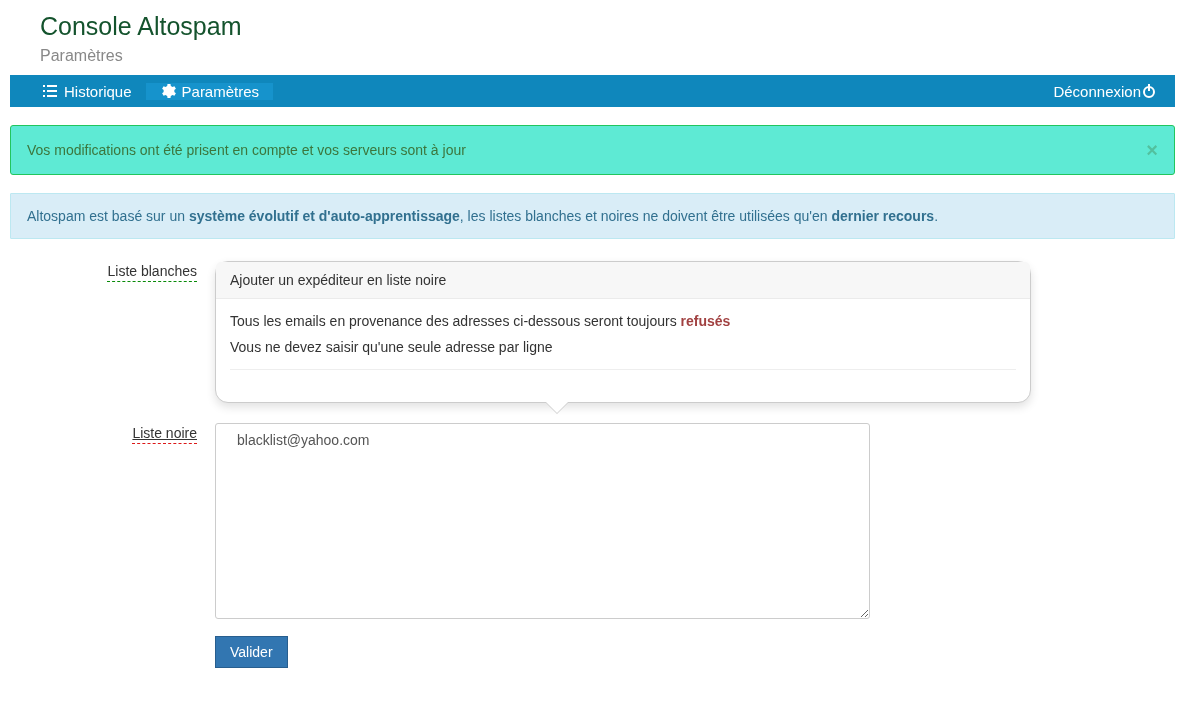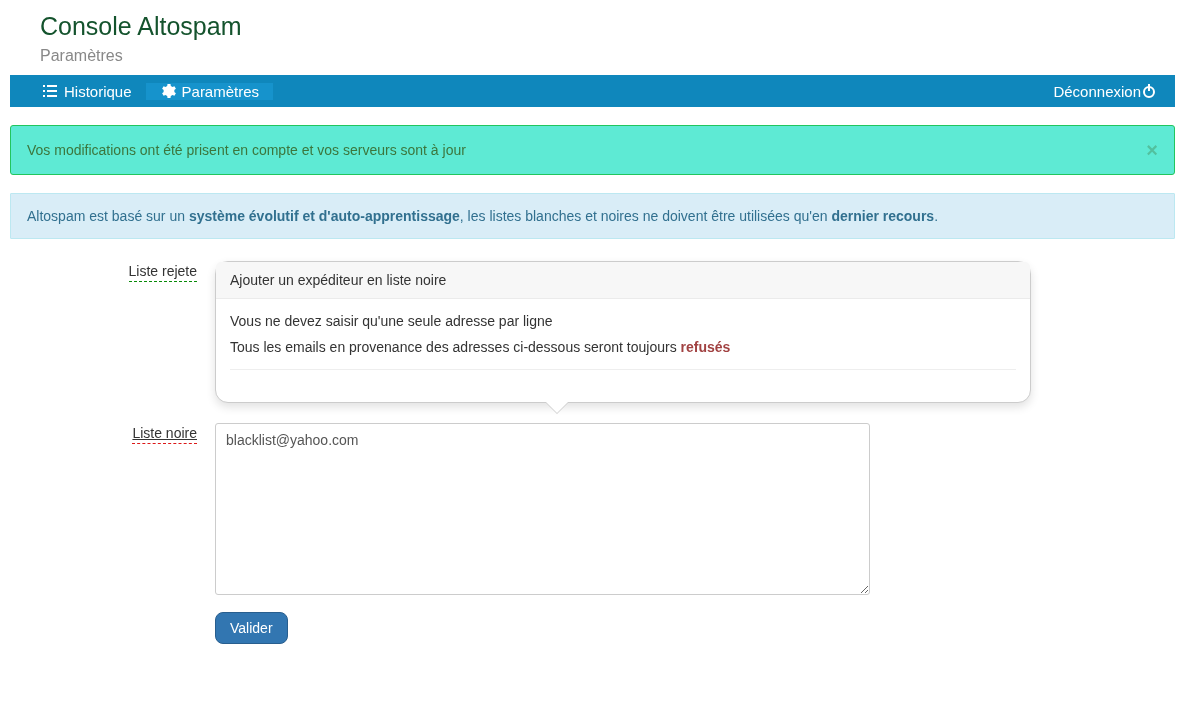--- a/index.html
+++ b/index.html
@@ -162,35 +162,35 @@
       padding: 14px 14px 18px 14px;
       font-size: 14px;
       color: #333;
     }
     .popover-body p { margin-bottom: 10px; }
     .popover-body .strong-red { font-weight: 700; color: #a14141; }
     .popover-body hr { border: none; border-top: 1px solid #eee; margin: 14px 0 14px 0; }
     .popover-body .strong { font-weight: 700; }
     textarea.blacklist {
       width: 655px;
-      height: 172px;
+      height: 196px;
       border: 1px solid #ccc;
       border-radius: 3px;
-      padding: 8px 10px;
+      padding: 8px 21px;
       font-size: 14px;
       font-family: inherit;
       resize: both;
       color: #555;
     }
     .btn-primary {
       background: #3276b1;
       border: 1px solid #285e8e;
       color: #fff;
       padding: 7px 14px;
-      border-radius: 8px;
+      border-radius: 0;
       font-size: 14px;
       cursor: pointer;
       margin-top: 14px;
     }
   </style>
 </head>
 <body>
 
 <div class="header">
   <div class="header-titles">
@@ -239,30 +239,30 @@
     <span>Vos modifications ont été prisent en compte et vos serveurs sont à jour</span>
     <span class="close">×</span>
   </div>
 
   <div class="alert-info">
     <span>Altospam est basé sur un </span><strong>système évolutif et d'auto-apprentissage</strong><span>, les listes blanches et noires ne doivent être utilisées qu'en </span><strong>dernier recours</strong><span>.</span>
   </div>
 
   <div class="form-row">
     <div class="form-label">
-      <span class="underline-green">Liste rejete</span>
+      <span class="underline-green">Liste blanches</span>
     </div>
     <div class="form-body">
       <div class="popover">
         <div class="popover-header">Ajouter un expéditeur en liste noire</div>
         <div class="popover-body">
-          <p>Vous ne devez saisir qu'une seule adresse par ligne</p>
           <p>
             <span>Tous les emails en provenance des adresses ci-dessous seront toujours </span><span class="strong-red">refusés</span>
           </p>
+          <p>Vous ne devez saisir qu'une seule adresse par ligne</p>
           <hr>
         </div>
       </div>
     </div>
   </div>
 
   <div class="form-row">
     <div class="form-label">
       <span class="underline-red">Liste noire</span>
     </div>

